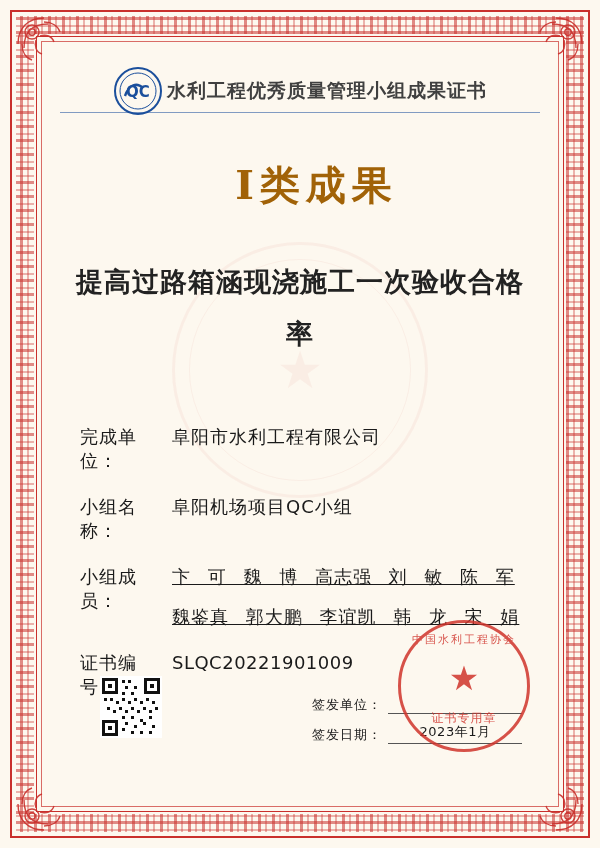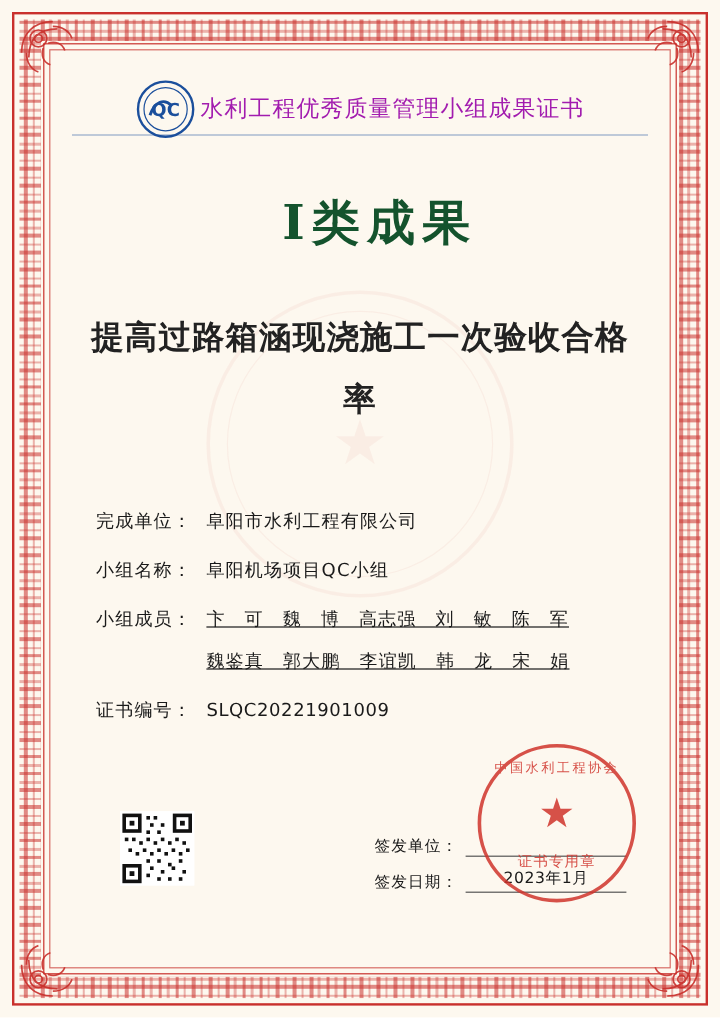--- a/index.html
+++ b/index.html
@@ -115,43 +115,43 @@
     gap: 4px;
   }
   .logo {
     width: 50px;
     height: 50px;
     flex: 0 0 auto;
     position: relative;
   }
   .header-title {
     font-size: 19px;
-    font-weight: normal;
-    color: #a21caf;
+    font-weight: bold;
+    color: #404040;
     letter-spacing: 1px;
     white-space: nowrap;
     font-family: "DejaVu Sans", "Liberation Sans", sans-serif;
   }
   .header-rule {
     position: absolute;
     left: 60px;
     right: 60px;
     top: 112px;
     border-top: 1px solid rgba(27,79,156,0.55);
   }
 
   
   .award-class {
     position: absolute;
     left: 0; right: 0;
     top: 158px;
     text-align: center;
     font-size: 40px;
     font-weight: bold;
-    color: #14532d;
+    color: #a16207;
     letter-spacing: 6px;
     font-family: "DejaVu Serif", "Liberation Serif", serif;
     padding-left: 33px;
   }
 
   
   .project-title {
     position: absolute;
     left: 70px;
     right: 70px;
@@ -164,21 +164,21 @@
     letter-spacing: 1px;
     font-family: "DejaVu Sans", "Liberation Sans", sans-serif;
   }
 
   
   .fields {
     position: absolute;
     left: 80px;
     right: 70px;
     top: 425px;
-    font-size: 15px;
+    font-size: 18px;
     color: #1a1a1a;
     font-family: "DejaVu Sans", "Liberation Sans", sans-serif;
   }
   .field-row {
     display: flex;
     align-items: baseline;
     margin-bottom: 22px;
   }
   .field-label {
     width: 92px;

